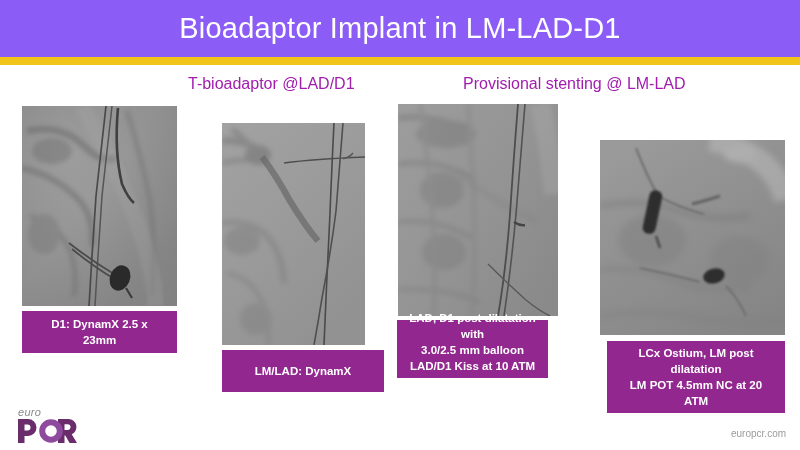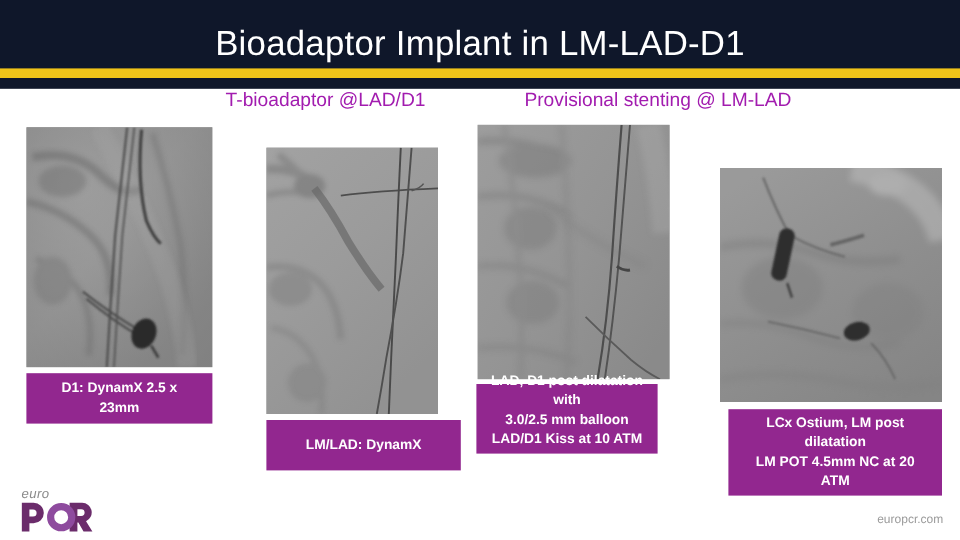--- a/index.html
+++ b/index.html
@@ -14,22 +14,22 @@
     overflow: hidden;
     position: relative;
   }
 
   
   .title-band {
     position: absolute;
     left: 0;
     top: 0;
     width: 800px;
-    height: 74px;
-    background: #0f172a;
+    height: 57px;
+    background: #8b5cf6;
     display: flex;
     align-items: center;
     justify-content: center;
   }
   .title-text {
     color: #ffffff;
     font-size: 29px;
     font-weight: 400;
     letter-spacing: 0.2px;
     white-space: nowrap;
@@ -45,21 +45,21 @@
 
   
   .heading {
     position: absolute;
     font-size: 16px;
     color: #a21caf;
     font-weight: 400;
     white-space: nowrap;
   }
   .heading-left  { left: 188px; top: 75px; }
-  .heading-right { left: 437px; top: 75px; }
+  .heading-right { left: 463px; top: 75px; }
 
   
   .angio {
     position: absolute;
     overflow: hidden;
     background: #8e8e8e;
   }
   .angio svg { display: block; width: 100%; height: 100%; }
 
   .angio-1 { left: 22px;  top: 106px; width: 155px; height: 200px; }

